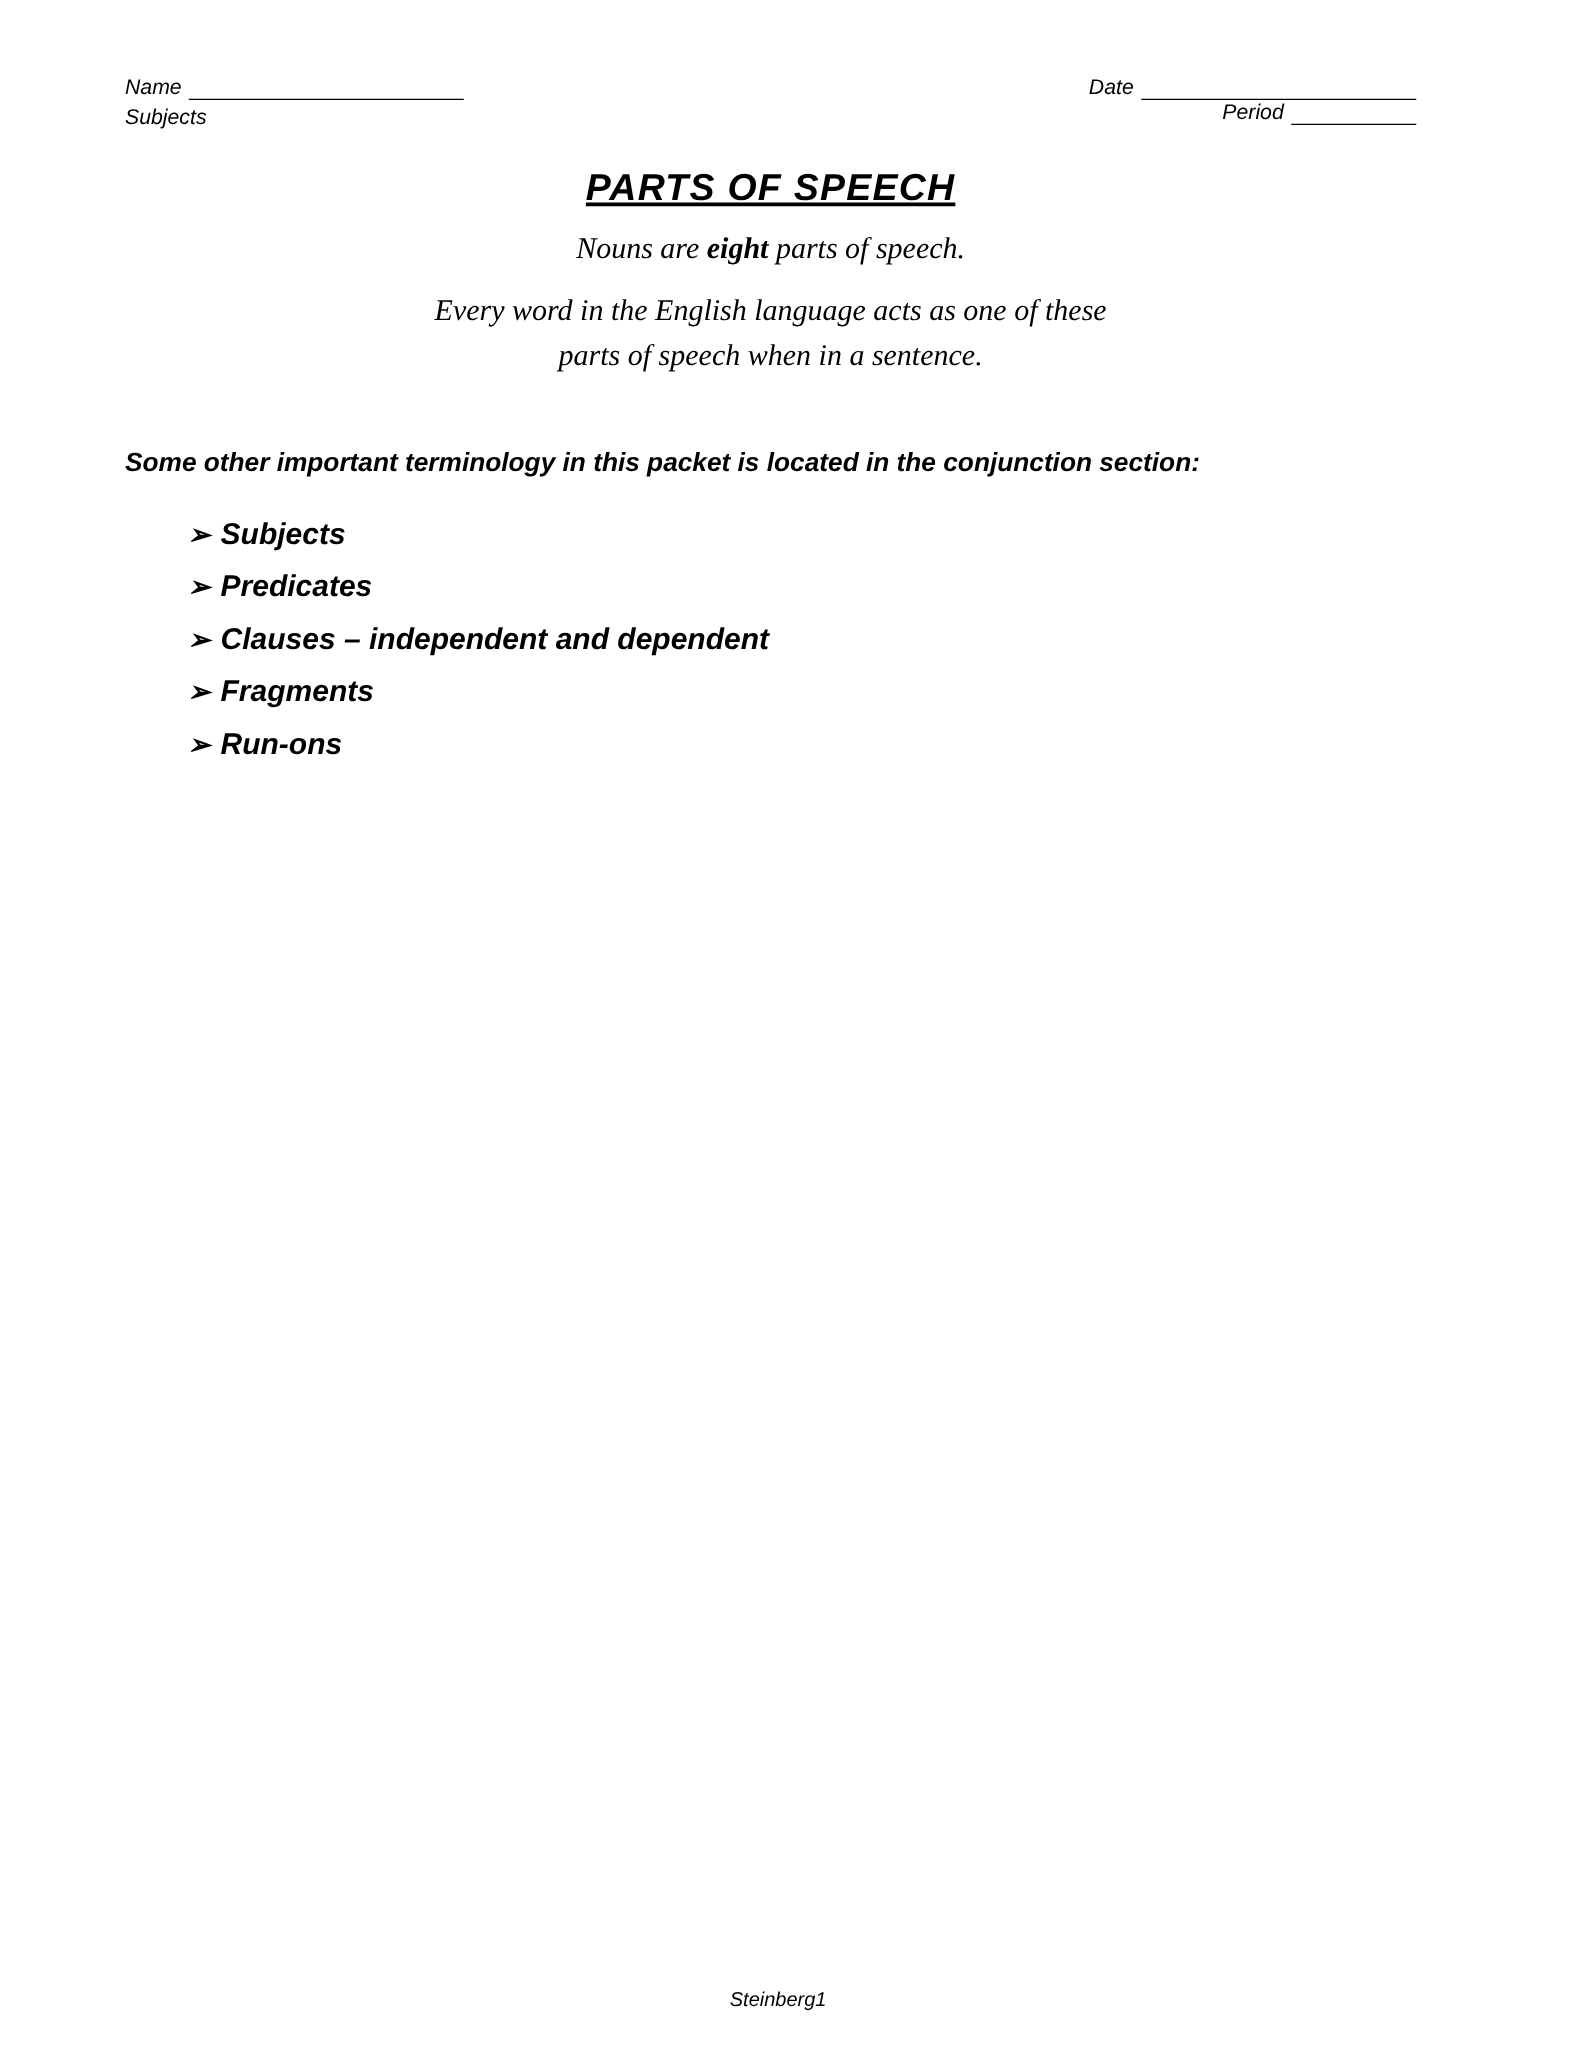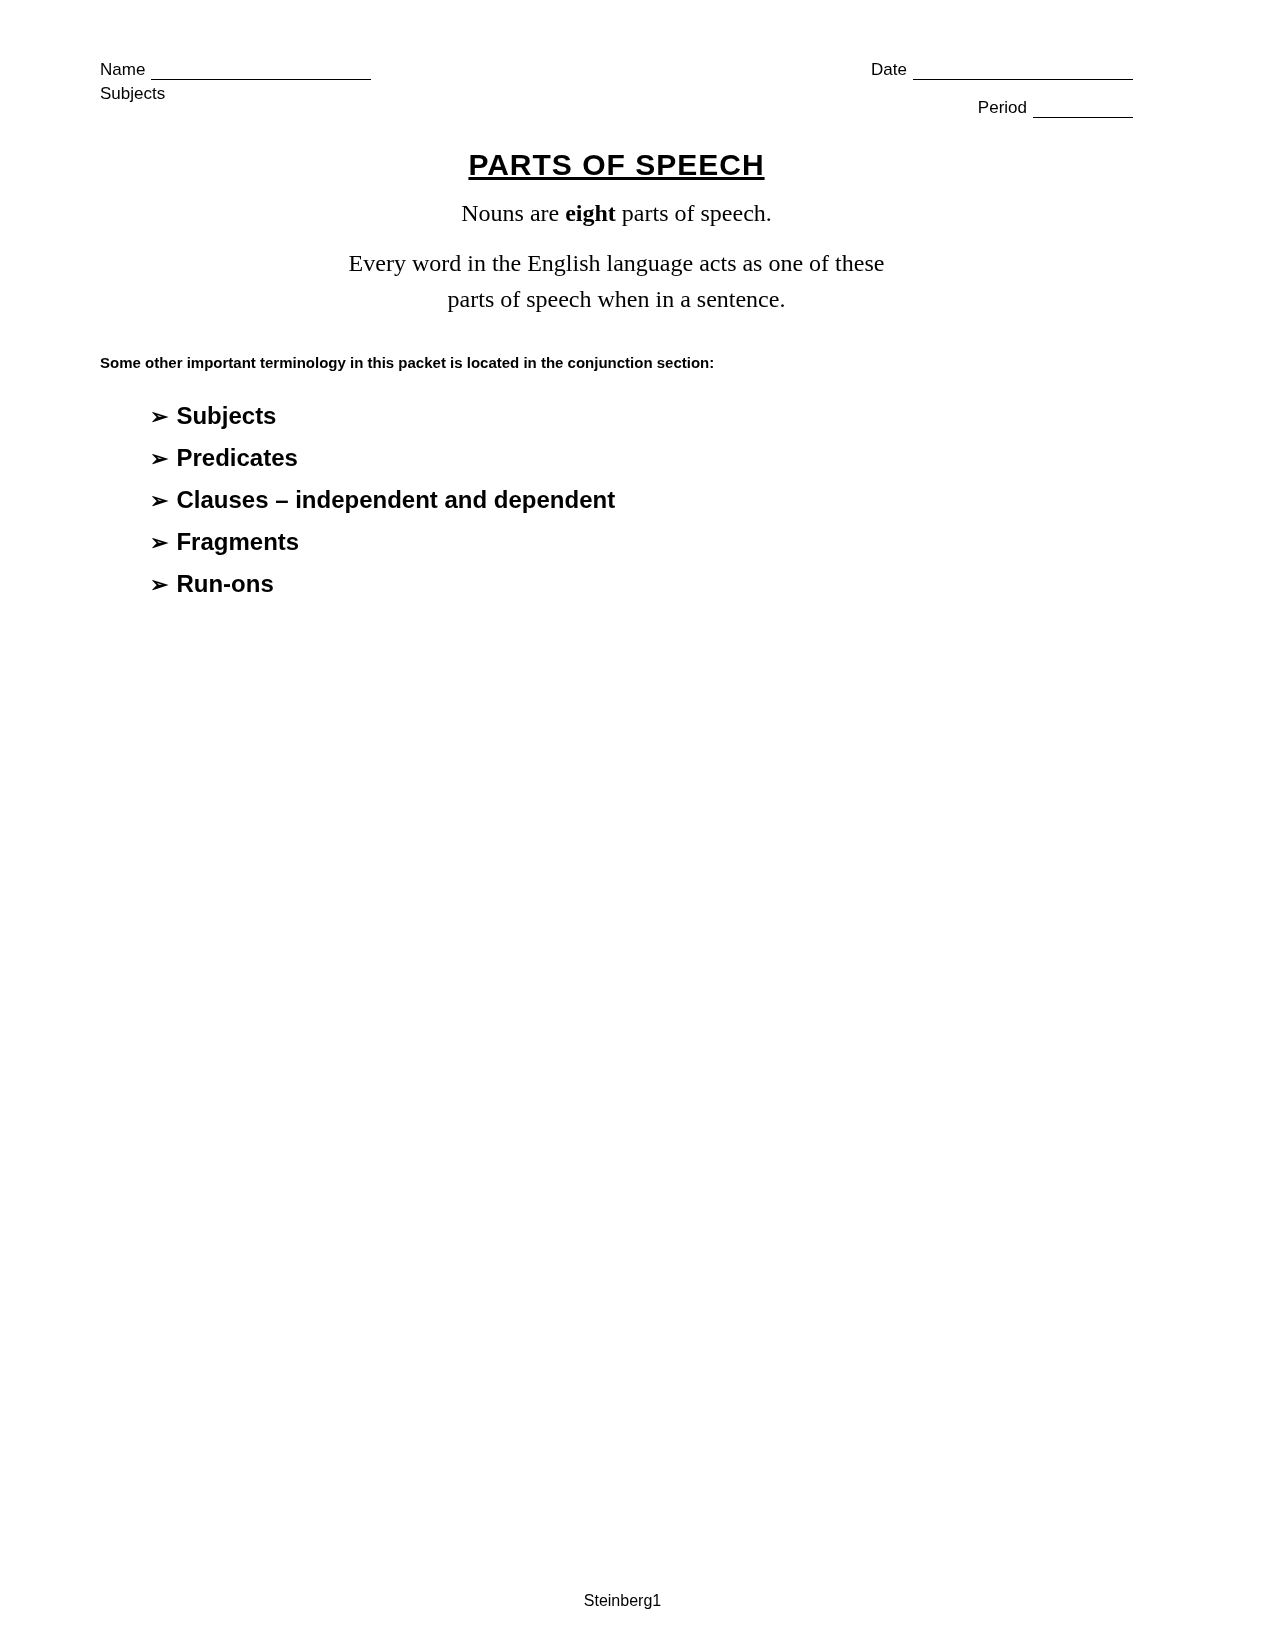--- a/index.html
+++ b/index.html
@@ -15,40 +15,41 @@
       min-height: 1650px;
       position: relative;
     }
 
     .page {
       width: 1233px;
       min-height: 1650px;
       padding: 60px 100px 80px 100px;
       position: relative;
       background: #fff;
+      font-style: italic;
     }
 
     .header-row {
       display: flex;
       justify-content: space-between;
       align-items: flex-start;
       margin-bottom: 10px;
     }
 
     .header-left {
       display: flex;
       flex-direction: column;
       gap: 4px;
     }
 
     .header-right {
       display: flex;
       flex-direction: column;
       align-items: flex-end;
-      gap: 18px;
+      gap: 0;
     }
 
     .field-line {
       display: flex;
       align-items: flex-end;
       gap: 6px;
       font-size: 17px;
       font-family: Arial, sans-serif;
     }
 
@@ -109,22 +110,22 @@
     }
 
     .parts-list li {
       font-size: 24px;
       font-weight: bold;
       font-family: Arial, sans-serif;
       line-height: 1.65;
     }
 
     .note-section {
-      margin-top: 35px;
-      font-size: 15px;
+      margin-top: 52px;
+      font-size: 21px;
       font-weight: bold;
       font-family: Arial, sans-serif;
       line-height: 1.5;
     }
 
     .bullet-list {
       margin-top: 20px;
       margin-left: 50px;
       list-style: none;
     }

